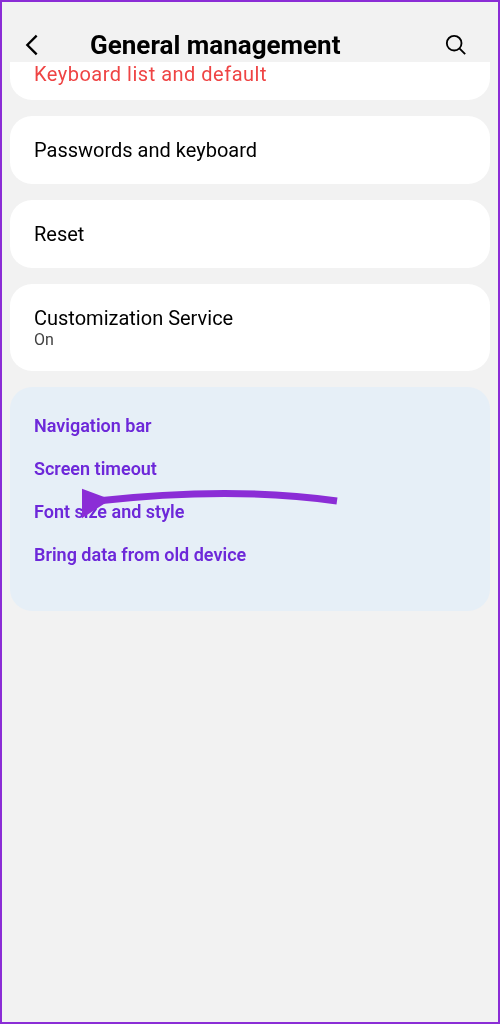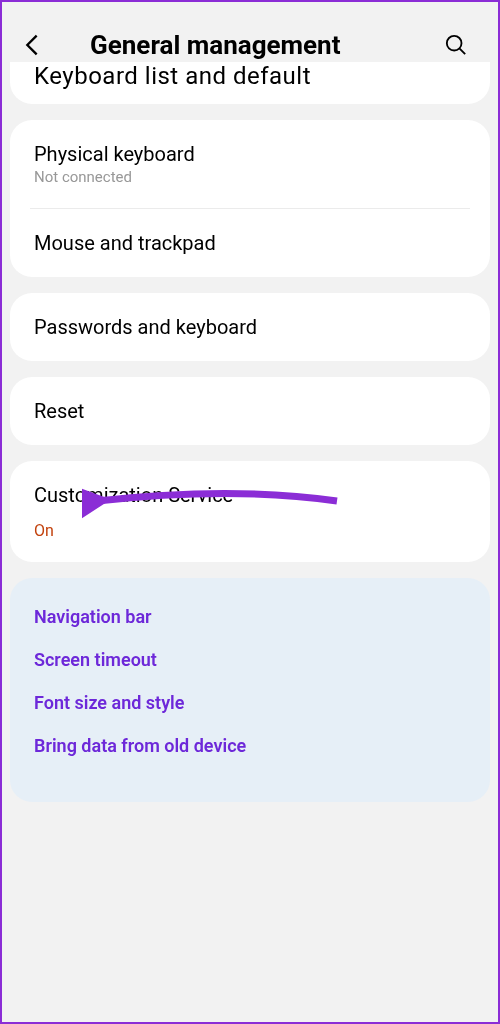--- a/index.html
+++ b/index.html
@@ -83,26 +83,26 @@
       color: #000;
       font-weight: 400;
     }
     .list-item-sub {
       font-size: 15px;
       color: #989898;
       margin-top: 2px;
     }
     .list-item-sub-blue {
       font-size: 16px;
-      color: #c2410c;
-      margin-top: 14px;
+      color: #404040;
+      margin-top: 0;
     }
     .cut-text {
-      font-size: 24px;
-      color: #000000;
+      font-size: 20px;
+      color: #ef4444;
       padding: 0 24px 14px 24px;
       letter-spacing: 0.5px;
     }
     .divider {
       height: 1px;
       background: #ebebeb;
       margin: 0 20px;
     }
     .suggestion-card {
       background: #e6eff7;
@@ -148,30 +148,20 @@
         <circle cx="10" cy="10" r="8"></circle>
         <line x1="16" y1="16" x2="22" y2="22"></line>
       </svg>
     </div>
   </div>
 
   <div class="card-partial-top">
     <div class="cut-text">Keyboard list and default</div>
   </div>
 
-  <div class="card">
-    <div class="list-item">
-      <div class="list-item-title">Physical keyboard</div>
-      <div class="list-item-sub">Not connected</div>
-    </div>
-    <div class="divider"></div>
-    <div class="list-item">
-      <div class="list-item-title">Mouse and trackpad</div>
-    </div>
-  </div>
 
   <div class="card">
     <div class="list-item">
       <div class="list-item-title">Passwords and keyboard</div>
     </div>
   </div>
 
   <div class="card">
     <div class="list-item">
       <div class="list-item-title">Reset</div>

